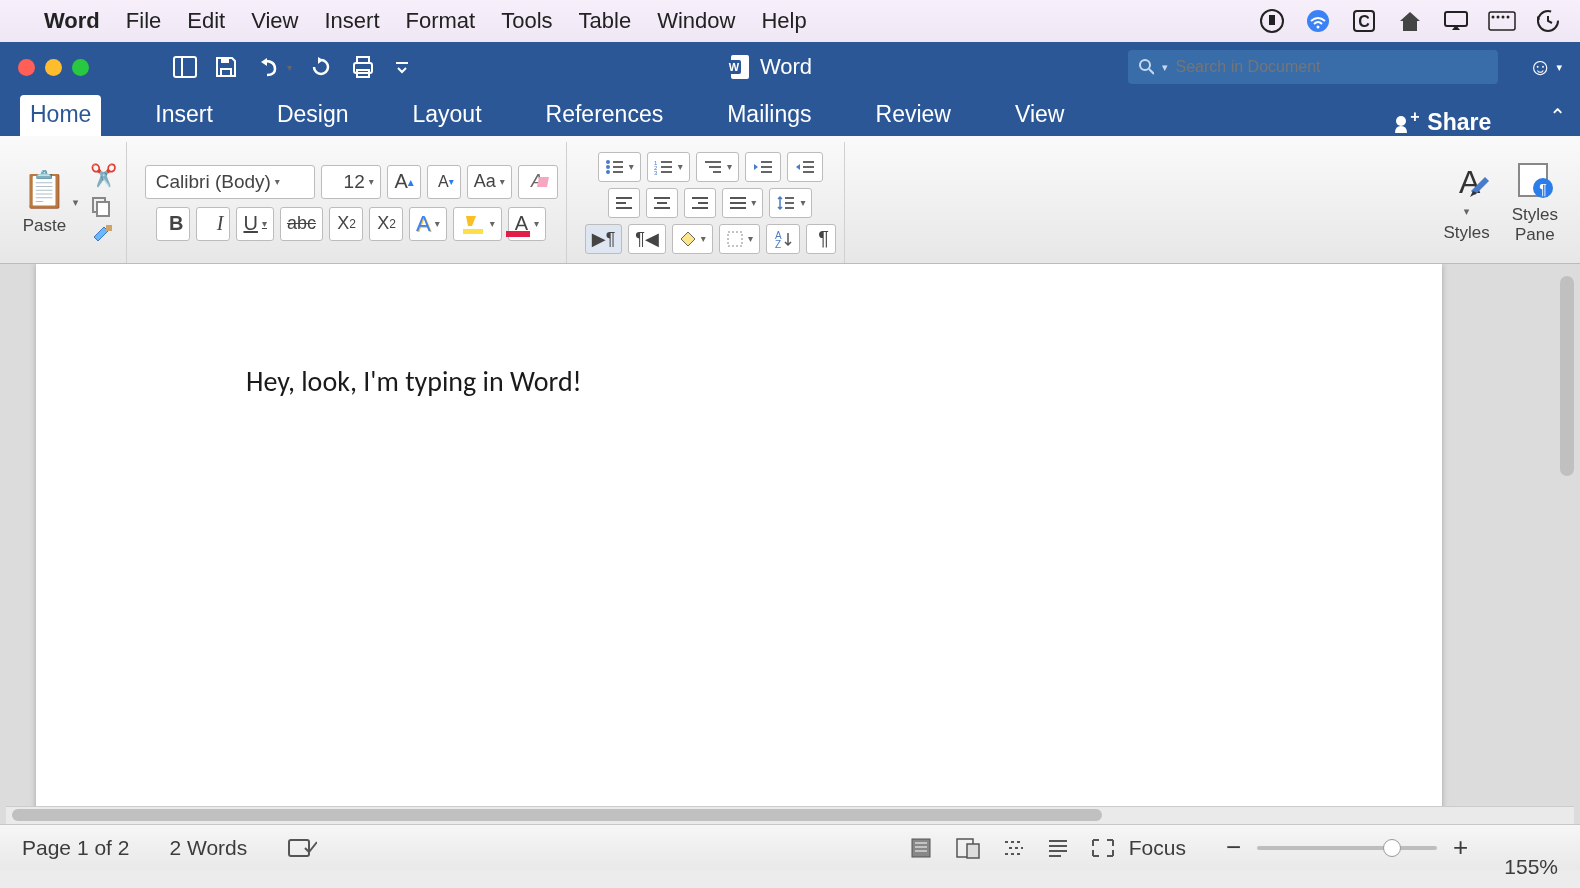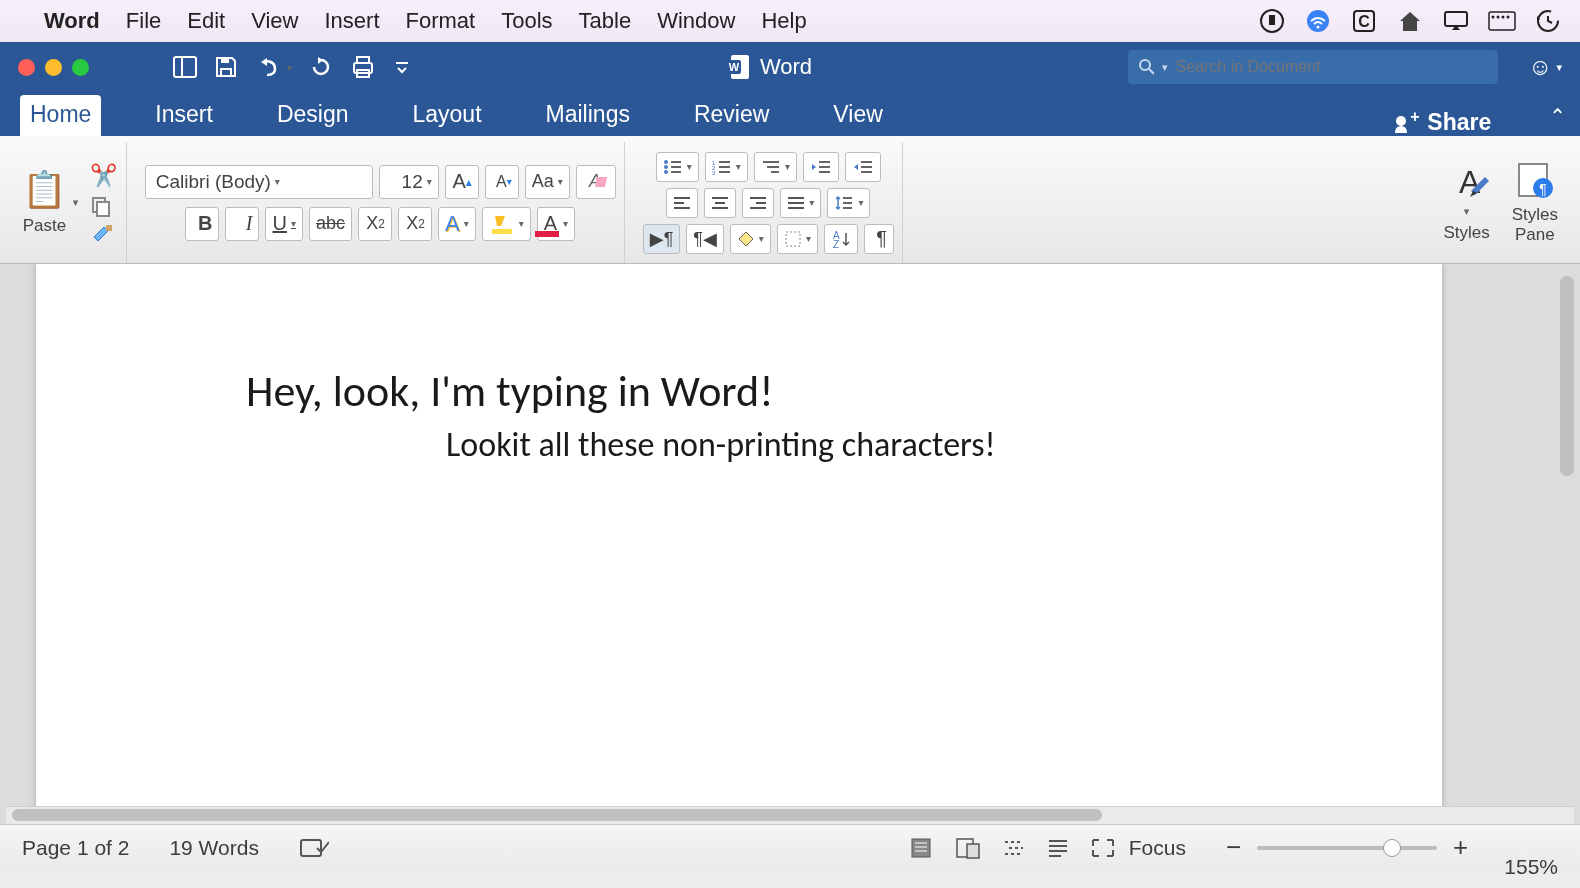--- a/index.html
+++ b/index.html
@@ -34,29 +34,29 @@
 
 
 .ribbon { height: 128px; background: linear-gradient(#fafafa,#e7e7e7); border-bottom:1px solid #bbb; display:flex; align-items:stretch; padding:6px 14px 0; gap:10px;}
 .grp{ display:flex; flex-direction:column; align-items:center; justify-content:center; padding:0 8px; border-right:1px solid #d0d0d0;}
 .grp:last-child{border-right:none;}
 .grp-row{display:flex; align-items:center; gap:6px;}
 .btn{ height:34px; min-width:34px; background:#fff; border:1px solid #bcbcbc; border-radius:3px; display:flex; align-items:center; justify-content:flex-end; padding:0 6px; font-size:18px; color:#444;}
 .btn.sm{height:30px;min-width:30px;}
 .drop::after{content:"▾"; font-size:10px; margin-left:4px; color:#666;}
 .grp-label{font-size:17px; color:#444; margin-top:3px;}
-.font-name{width:228px; justify-content:flex-start; padding:0 10px; font-size:19px;}
+.font-name{width:170px; justify-content:flex-start; padding:0 10px; font-size:19px;}
 .font-size{width:60px; font-size:19px;}
 .big-btn{display:flex;flex-direction:column;align-items:center;gap:2px;font-size:16px;color:#444;}
 .big-btn .ico{font-size:36px;}
 
 
 .doc-area{ position:relative; height:560px; background:#dcdcdc; overflow:hidden;}
 .page{ position:absolute; left:36px; top:0; width:1406px; height:730px; background:#fff; box-shadow:0 0 6px rgba(0,0,0,.25); padding:100px 200px 40px 210px;}
-.page .line1{ font-family: Calibri, sans-serif; font-size:44px; color:#1a1a1a;}
+.page .line1{ font-family: Calibri, sans-serif; font-size:28px; color:#1a1a1a;}
 .page .line2{ font-family: Calibri, sans-serif; font-size:34px; color:#1a1a1a; margin-left:200px; margin-top:6px;}
 .vscroll{ position:absolute; right:6px; top:12px; width:14px; height:200px; background:#c0c0c0; border-radius:7px;}
 .hscroll-track{ position:absolute; left:6px; right:6px; bottom:0; height:18px; background:#eaeaea; border-top:1px solid #ccc;}
 .hscroll-thumb{ position:absolute; left:6px; bottom:3px; height:12px; width:1090px; background:#c0c0c0; border-radius:6px;}
 
 
 .status-bar{ height:46px; background:linear-gradient(#f6f6f6,#e9e9e9); border-top:1px solid #c7c7c7; display:flex; align-items:center; padding:0 22px; gap:40px; font-size:21px; color:#3c3c3c;}
 .status-bar .spacer{flex:1;}
 .status-bar .view-btns{display:flex; gap:22px; align-items:center;}
 .status-bar .zoom{display:flex; align-items:center; gap:16px;}
@@ -197,20 +197,21 @@
     <input placeholder="Search in Document" style="">
   </div>
   <span class="smiley">☺ <span style="font-size:11px;">▾</span></span>
 </div>
 
 <div class="tab-bar">
   <span class="tab active">Home</span>
   <span class="tab">Insert</span>
   <span class="tab">Design</span>
   <span class="tab">Layout</span>
+  <span class="tab">References</span>
   <span class="tab">Mailings</span>
   <span class="tab">Review</span>
   <span class="tab">View</span>
   <span class="spacer"></span>
   <span class="share">
     <svg width="26" height="22">
         <circle cx="8" cy="9" r="5" fill="#fff"></circle>
         <path d="M2 21 Q2 14 8 14 Q14 14 14 21 Z" fill="#fff"></path>
         <text x="22" y="10" text-anchor="middle" fill="#fff" font-size="16" font-weight="700">+</text>
       </svg>
@@ -423,31 +424,30 @@
         <span class="grp-label" style="white-space:pre-line;text-align:center;">Styles
 Pane</span>
       </div>
     </div>
   </div>
 </div>
 
 <div class="doc-area">
   <div class="page">
     <div class="line1">Hey, look, I'm typing in Word!</div>
-    <div class="line2">Lookit all these non-printing characters!</div>
   </div>
   <div class="vscroll"></div>
   <div class="hscroll-track">
     <div class="hscroll-thumb"></div>
   </div>
 </div>
 
 <div class="status-bar">
   <span>Page 1 of 2</span>
-  <span>19 Words</span>
+  <span>2 Words</span>
   <span>
       <svg width="30" height="24">
         <rect x="2" y="4" width="20" height="16" fill="none" stroke="#555" stroke-width="2" rx="2"></rect>
         <path d="M18 12 L22 16 L30 6" stroke="#555" stroke-width="2" fill="none"></path>
       </svg>
     </span>
   <span class="spacer"></span>
   <div class="view-btns">
     <span>
         <svg width="24" height="22">

